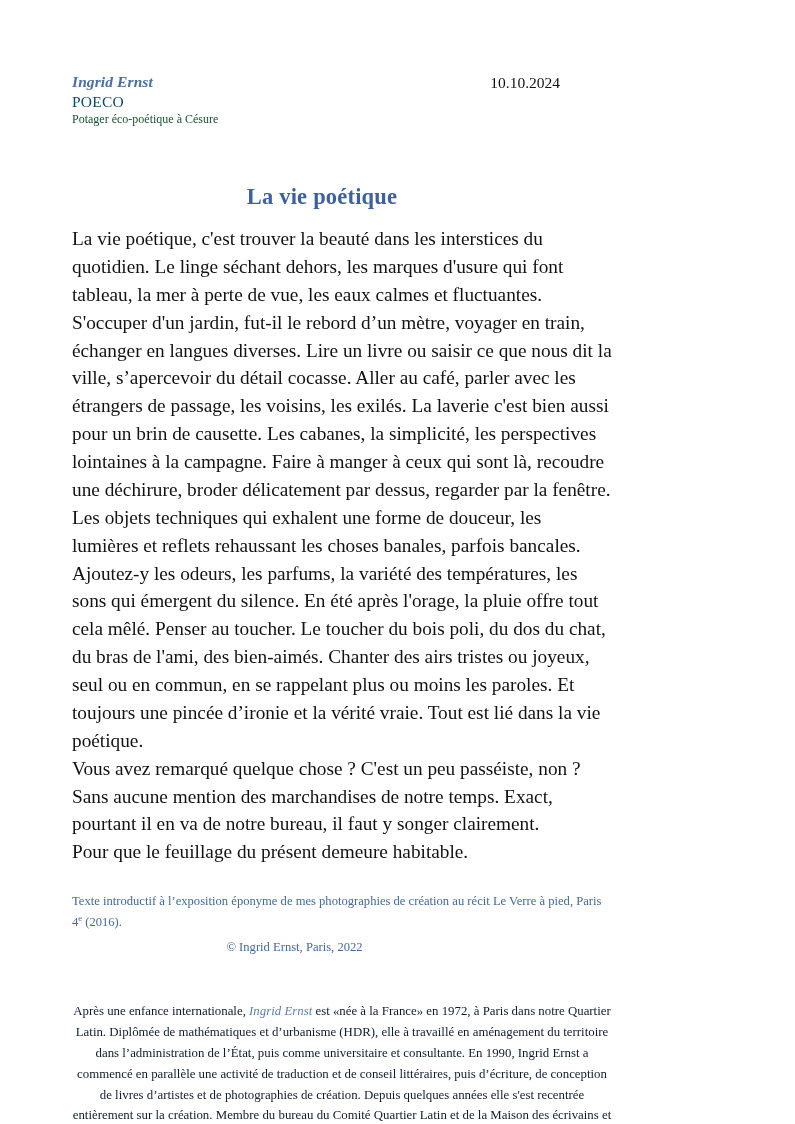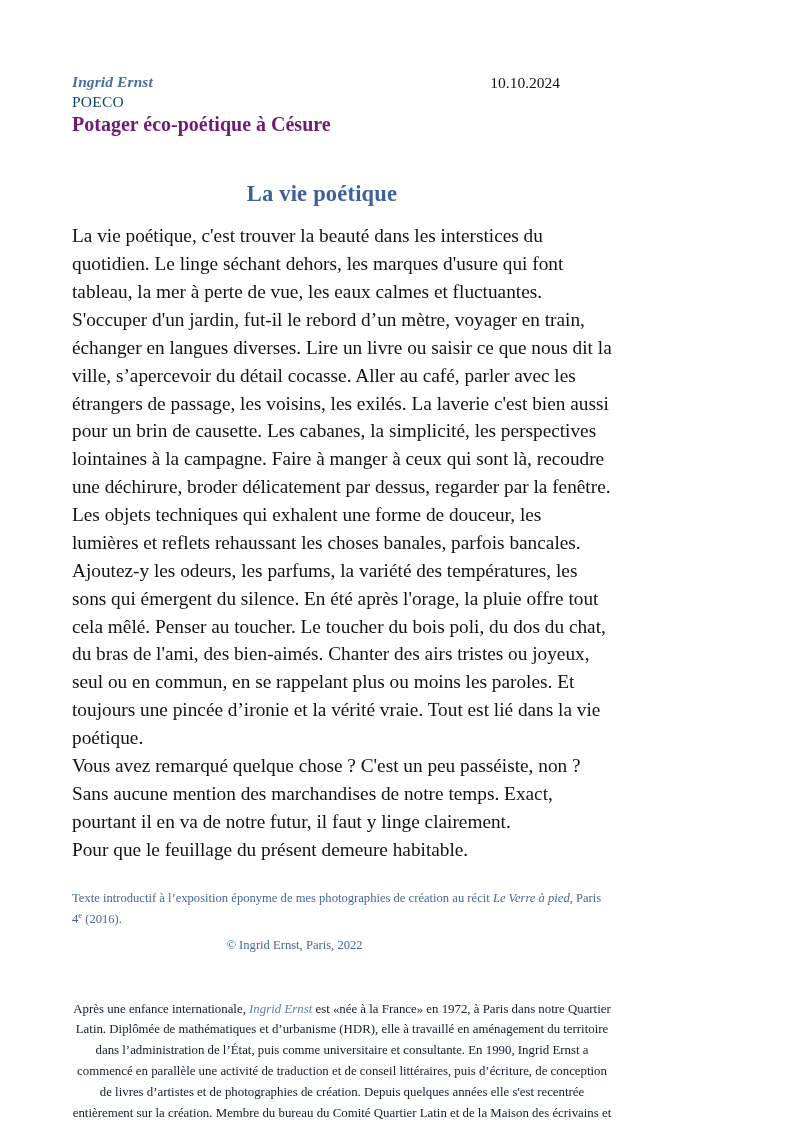--- a/index.html
+++ b/index.html
@@ -37,38 +37,38 @@
     font-size: 15.5px;
     color: #4a6fa5;
     letter-spacing: 0.1px;
   }
   .org-name {
     font-size: 15.5px;
     color: #0c4a6e;
     letter-spacing: 0.2px;
   }
   .org-tagline {
-    font-weight: bold;
-    font-size: 20px;
-    color: #701a75;
+    font-weight: normal;
+    font-size: 12px;
+    color: #14532d;
   }
   .doc-date {
     font-size: 15.5px;
     color: #111111;
     padding-top: 2px;
     padding-right: 52px;
     margin-left: 24px;
   }
 
   
   .doc-title {
     text-align: center;
     font-size: 22.5px;
     color: #3c619c;
-    margin-top: 44px;
+    margin-top: 57px;
     margin-right: 40px;
     letter-spacing: 0.2px;
   }
 
   
   .body-text {
     margin-top: 12px;
     font-size: 19.3px;
     line-height: 1.445;
     color: #121212;
@@ -80,21 +80,21 @@
   }
 
   
   .caption {
     margin-top: 26px;
     font-size: 12.6px;
     line-height: 1.55;
     color: #44699f;
     max-width: 640px;
   }
-  .caption .it { font-style: italic; }
+  .caption .it { }
   .caption sup { font-size: 8.5px; vertical-align: super; }
   .copyright {
     margin-top: 8px;
     font-size: 12.6px;
     color: #44699f;
     text-align: center;
     padding-right: 95px;
   }
 
   
@@ -126,21 +126,21 @@
       <div class="org-name">POECO</div>
       <div class="org-tagline">Potager éco-poétique à Césure</div>
     </div>
     <div class="doc-date">10.10.2024</div>
   </div>
 
   <h1 class="doc-title">La vie poétique</h1>
 
   <div class="body-text">
     <p>La vie poétique, c'est trouver la beauté dans les interstices du quotidien. Le linge séchant dehors, les marques d'usure qui font tableau, la mer à perte de vue, les eaux calmes et fluctuantes. S'occuper d'un jardin, fut-il le rebord d’un mètre, voyager en train, échanger en langues diverses. Lire un livre ou saisir ce que nous dit la ville, s’apercevoir du détail cocasse. Aller au café, parler avec les étrangers de passage, les voisins, les exilés. La laverie c'est bien aussi pour un brin de causette. Les cabanes, la simplicité, les perspectives lointaines à la campagne. Faire à manger à ceux qui sont là, recoudre une déchirure, broder délicatement par dessus, regarder par la fenêtre. Les objets techniques qui exhalent une forme de douceur, les lumières et reflets rehaussant les choses banales, parfois bancales. Ajoutez-y les odeurs, les parfums, la variété des températures, les sons qui émergent du silence. En été après l'orage, la pluie offre tout cela mêlé. Penser au toucher. Le toucher du bois poli, du dos du chat, du bras de l'ami, des bien-aimés. Chanter des airs tristes ou joyeux, seul ou en commun, en se rappelant plus ou moins les paroles. Et toujours une pincée d’ironie et la vérité vraie. Tout est lié dans la vie poétique.</p>
-    <p>Vous avez remarqué quelque chose ? C'est un peu passéiste, non ? Sans aucune mention des marchandises de notre temps. Exact, pourtant il en va de notre futur, il faut y linge clairement.</p>
+    <p>Vous avez remarqué quelque chose ? C'est un peu passéiste, non ? Sans aucune mention des marchandises de notre temps. Exact, pourtant il en va de notre bureau, il faut y songer clairement.</p>
     <p>Pour que le feuillage du présent demeure habitable.</p>
   </div>
 
   <div class="caption">
     <span>Texte introductif à l’exposition éponyme de mes photographies de création au récit </span><span class="it">Le Verre à pied</span><span>, Paris 4</span><sup>e</sup><span> (2016).</span>
   </div>
 
   <div class="copyright">© Ingrid Ernst, Paris, 2022</div>
 
   <div class="bio">

